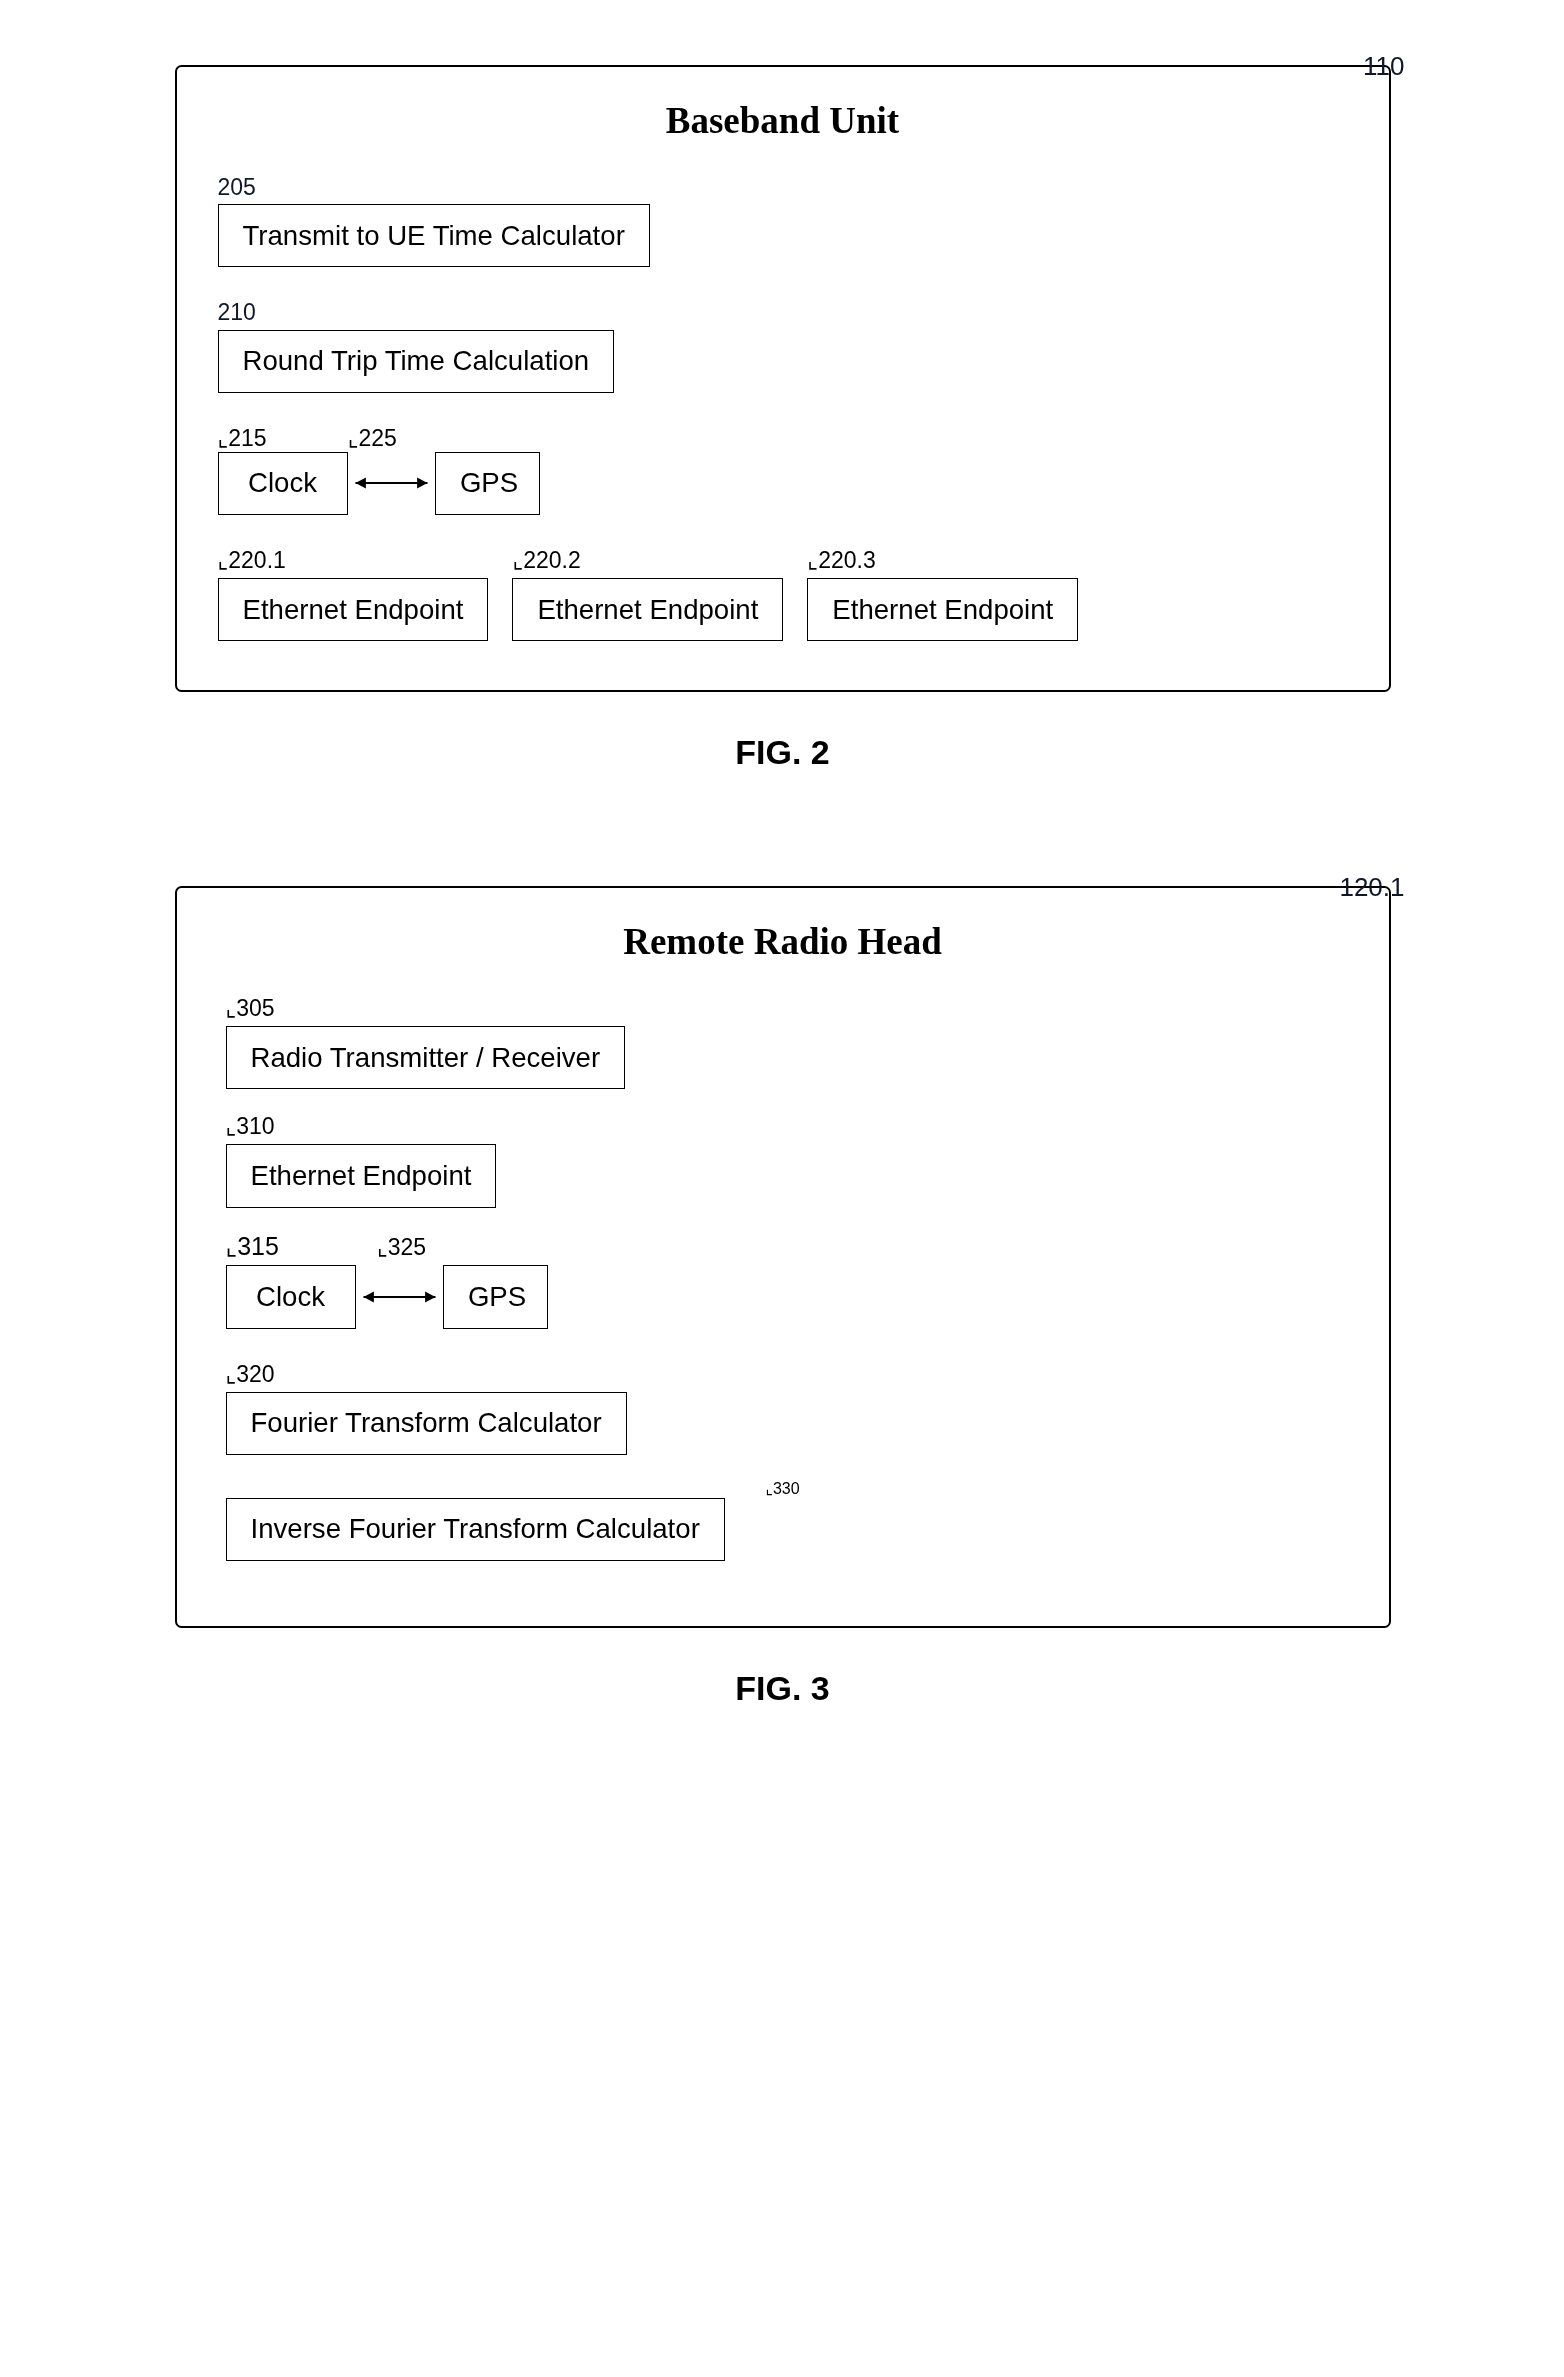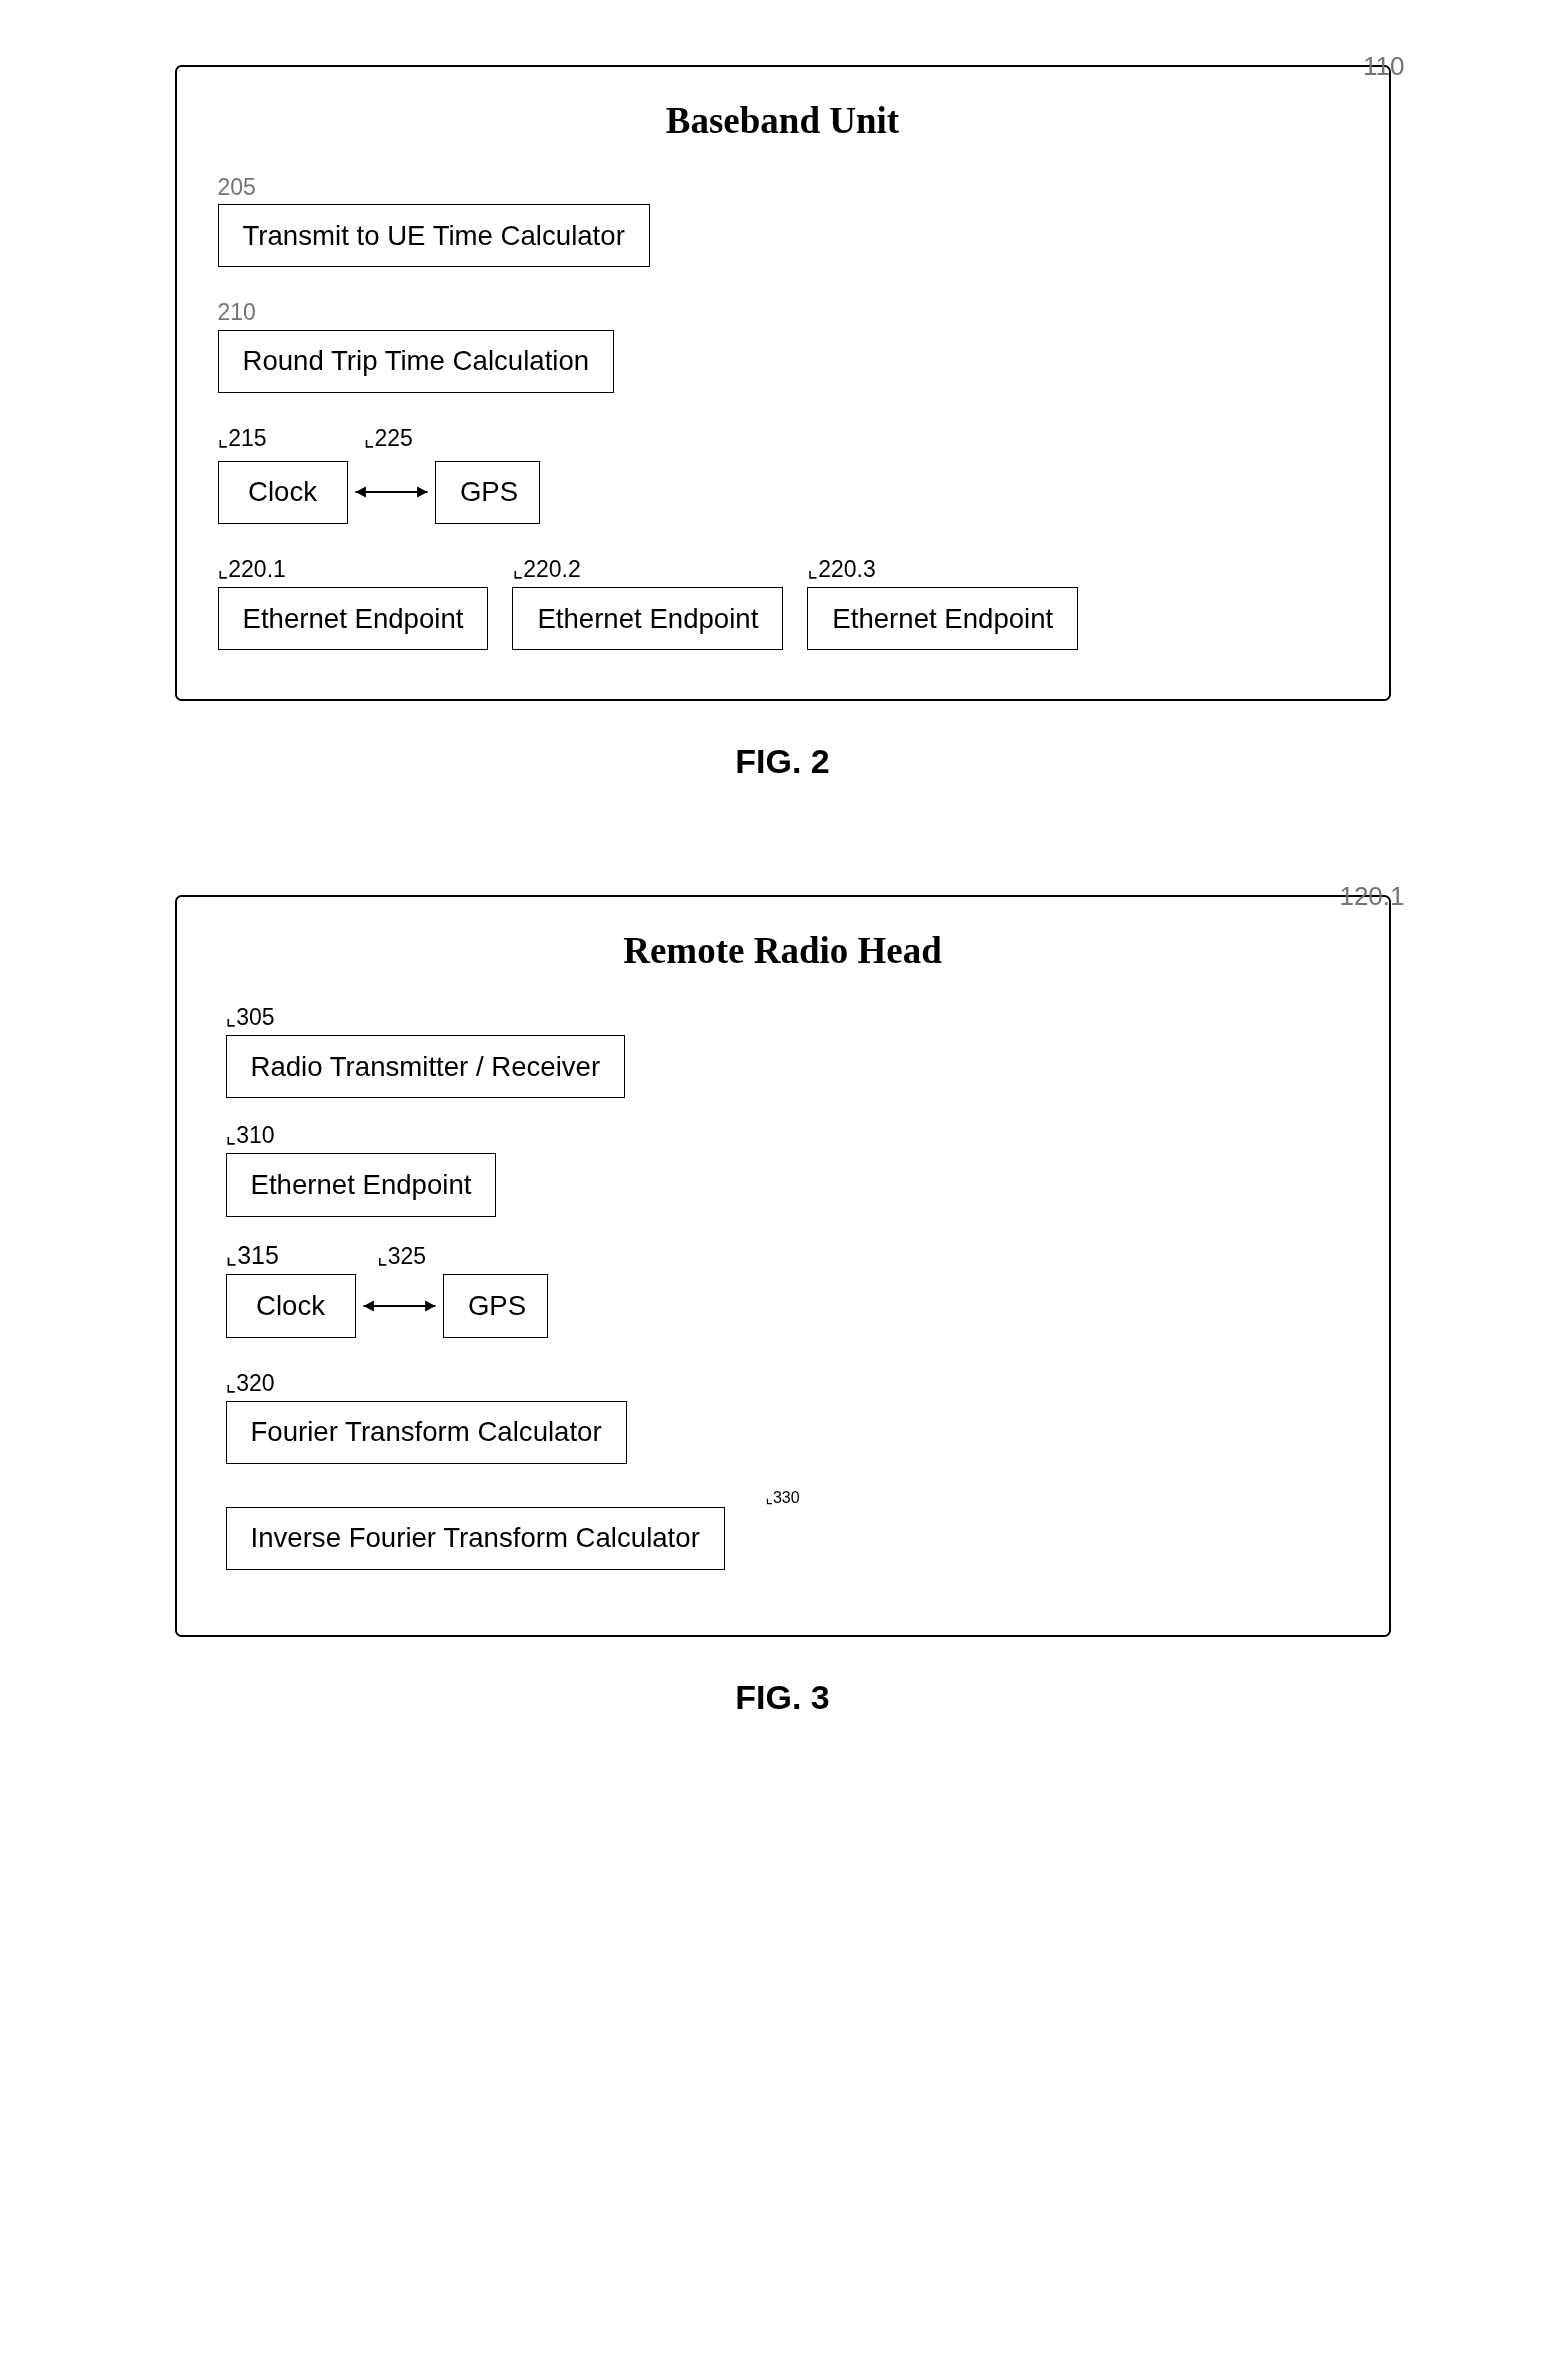--- a/index.html
+++ b/index.html
@@ -24,21 +24,21 @@
       border: 2.4px solid #000;
       border-radius: 6.5px;
       padding: 32px 41px 41px 41px;
       position: relative;
       margin-bottom: 41px;
     }
 
     .ref-label {
       position: absolute;
       font-size: 26px;
-      color: #737373;
+      color: #0f172a;
     }
 
     .fig2-ref {
       top: -16px;
       right: -16px;
     }
 
     .fig-title {
       text-align: center;
       font-size: 37px;
@@ -121,21 +121,21 @@
     </div>
 
     <div class="labeled-row">
       <span class="ref-label" style="position:relative; top:auto; left:auto; margin-bottom:3.2px; display:block; font-size:23px;">210</span>
       <div class="box">
         <span>Round Trip Time Calculation</span>
       </div>
     </div>
 
     <div style="position:relative; margin-bottom: 32px;">
-      <div style="display:flex; align-items:flex-end; margin-bottom: 9px; gap: 65px;">
+      <div style="display:flex; align-items:flex-end; margin-bottom: 0; gap: 49px;">
         <span style="font-size:23px;">⌞<span>215</span></span>
         <span style="font-size:23px; margin-left: 32px;">⌞<span>225</span></span>
       </div>
       <div class="clock-gps-row">
         <div class="box" style="width:130px; text-align:center;">
           <span>Clock</span>
         </div>
         <div style="position:relative; width:81px; height:24px; margin: 0 3.2px;">
 
           <svg width="81" height="24" style="position:absolute; top:0; left:0;" viewBox="0 0 100 30">

